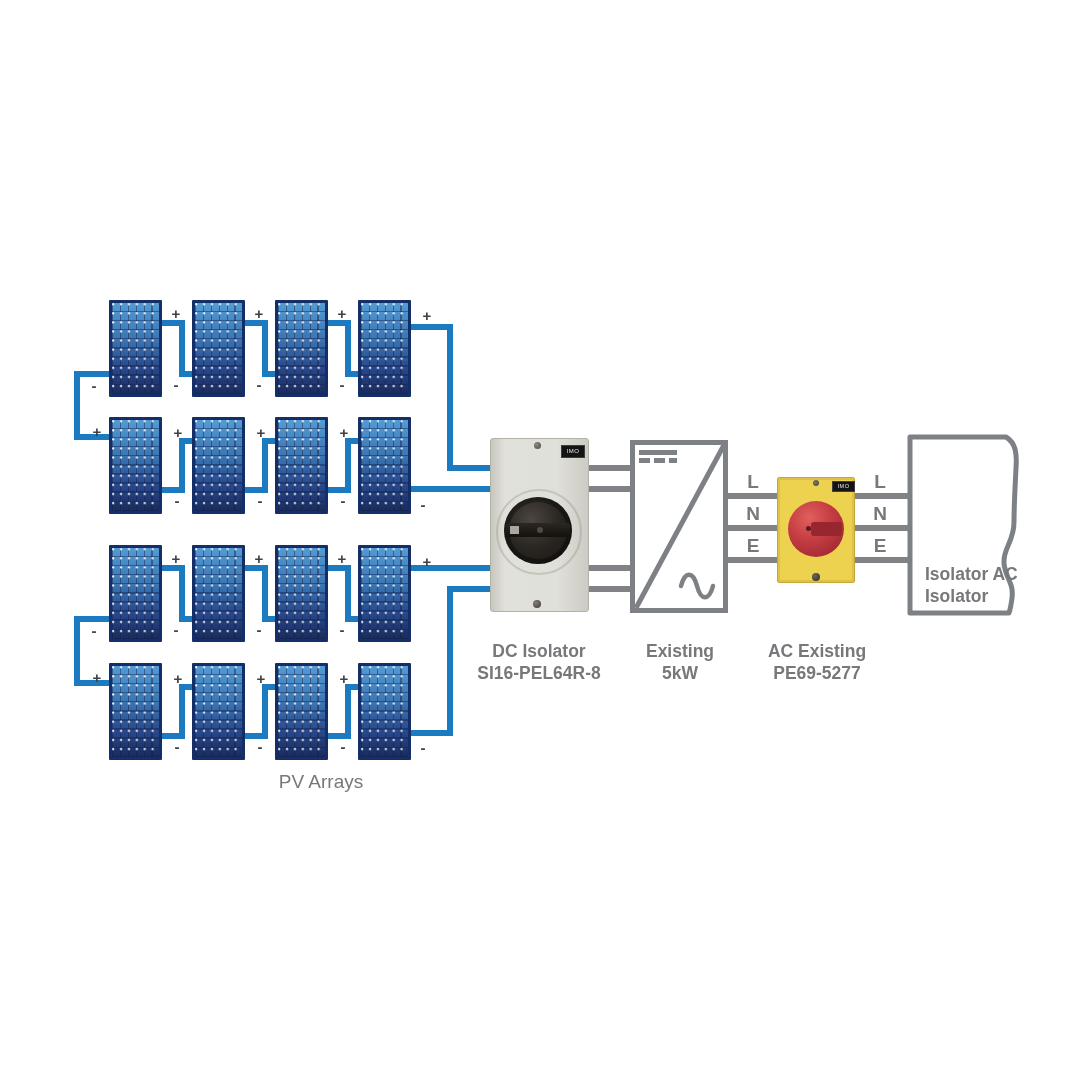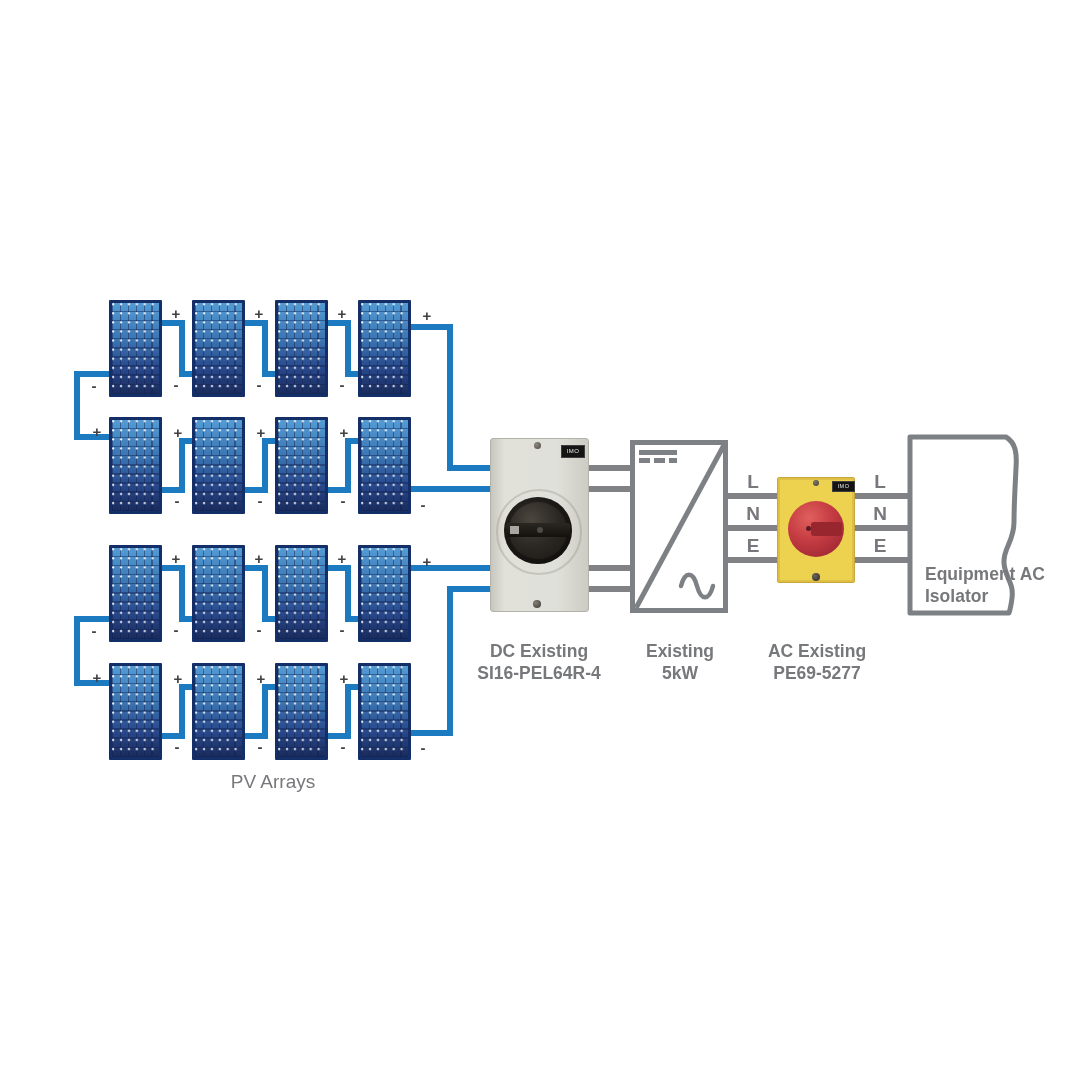--- a/index.html
+++ b/index.html
@@ -14,21 +14,21 @@
       repeating-linear-gradient(0deg, rgba(14,32,78,.45) 0 1.4px, rgba(255,255,255,0) 1.4px 9.1px),
       linear-gradient(180deg,#549bd4 0%,#3d77b4 38%,#28488b 72%,#1a2b5c 100%);
     background-size:7.9px 9.1px, auto, auto, auto;}
   .pol{position:absolute;font-weight:700;font-size:15px;color:#414042;
        transform:translate(-50%,-50%);line-height:1;}
   .lne{position:absolute;font-weight:700;font-size:19px;color:#77787b;
        transform:translate(-50%,-50%);line-height:1;}
   .clabel{position:absolute;transform:translateX(-50%);text-align:center;color:#77787b;
        font-weight:700;font-size:17.5px;line-height:21.5px;white-space:nowrap;}
   .pvlabel{position:absolute;transform:translateX(-50%);color:#77787b;
-       font-weight:400;font-size:19px;white-space:nowrap;}
+       font-weight:400;font-size:19px;white-space:nowrap;margin-left:48px;}
   .eqtext{position:absolute;color:#77787b;font-weight:700;font-size:17.5px;line-height:21.5px;}
   
   #dc-isolator{position:absolute;left:490px;top:438px;width:99px;height:174px;box-sizing:border-box;
       background:linear-gradient(90deg,#c7c7be 0%,#e1e1da 14%,#e0e0da 68%,#ccccc4 100%);
       border:1px solid #b2b2a9;border-radius:3px;}
   .dc-ring{position:absolute;left:5px;top:50px;width:82px;height:82px;border-radius:50%;
       border:2px solid rgba(125,125,115,.28);}
   .dc-knob{position:absolute;left:13px;top:58px;width:68px;height:67px;border-radius:50%;
       background:radial-gradient(circle at 40% 34%,#4c463f 0%,#2b2723 45%,#161410 100%);
       box-shadow:inset 0 0 0 5px rgba(0,0,0,.35);}
@@ -204,27 +204,27 @@
       <div class="ac-dot"></div>
     </div>
   </div>
 
   <svg style="left:905px;top:432px;" width="115" height="186" viewBox="0 0 115 186">
     <path d="M5 5 L101 5 C111 11 112 22 111 36 C110 58 109 73 109 90
              C109 110 98 116 99 131 C100 146 109 150 107 166
              C106 174 105 178 104 181 L5 181 Z" fill="#ffffff" stroke="#7d8084" stroke-width="5" stroke-linejoin="round"></path>
   </svg>
   <div class="eqtext" style="left:925px;top:564px;">
-    <div>Equipment AC</div>
+    <div>Isolator AC</div>
     <div>Isolator</div>
   </div>
 
   <div class="clabel" style="left:539px;top:641px;">
-    <div>DC Existing</div>
-    <div>SI16-PEL64R-4</div>
+    <div>DC Isolator</div>
+    <div>SI16-PEL64R-8</div>
   </div>
   <div class="clabel" style="left:680px;top:641px;">
     <div>Existing</div>
     <div>5kW</div>
   </div>
   <div class="clabel" style="left:817px;top:641px;">
     <div>AC Existing</div>
     <div>PE69-5277</div>
   </div>
 

